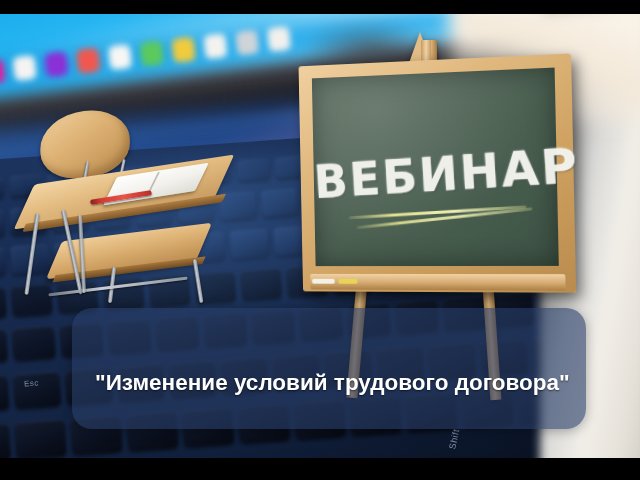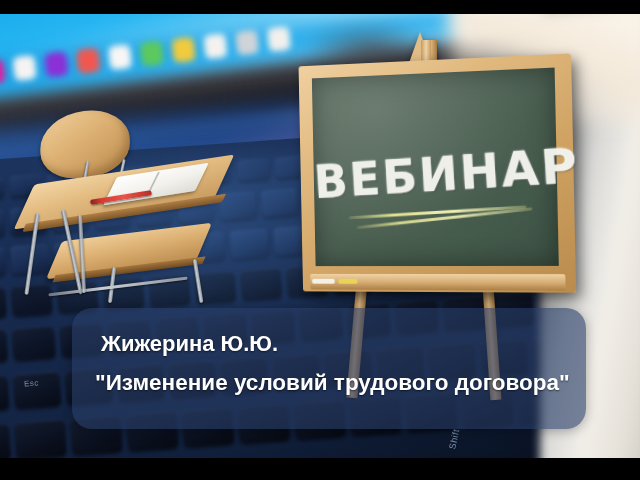--- a/index.html
+++ b/index.html
@@ -605,21 +605,20 @@
           <div class="chalk-underline two"></div>
         </div>
       </div>
       <div class="board-tray">
         <div class="chalk-stick" style="left:2px; width:24px; background:#f3f1e6;"></div>
         <div class="chalk-stick" style="left:30px; width:20px; background:#e8d457;"></div>
       </div>
     </div>
 
     <div class="caption-panel">
-      <div class="caption-line l1">Жижерина Ю.Ю.</div>
       <div class="caption-line l2">"Изменение условий трудового договора"</div>
     </div>
 
   </div>
 
   <div class="letterbox top"></div>
   <div class="letterbox bottom"></div>
 
 </div>
 

